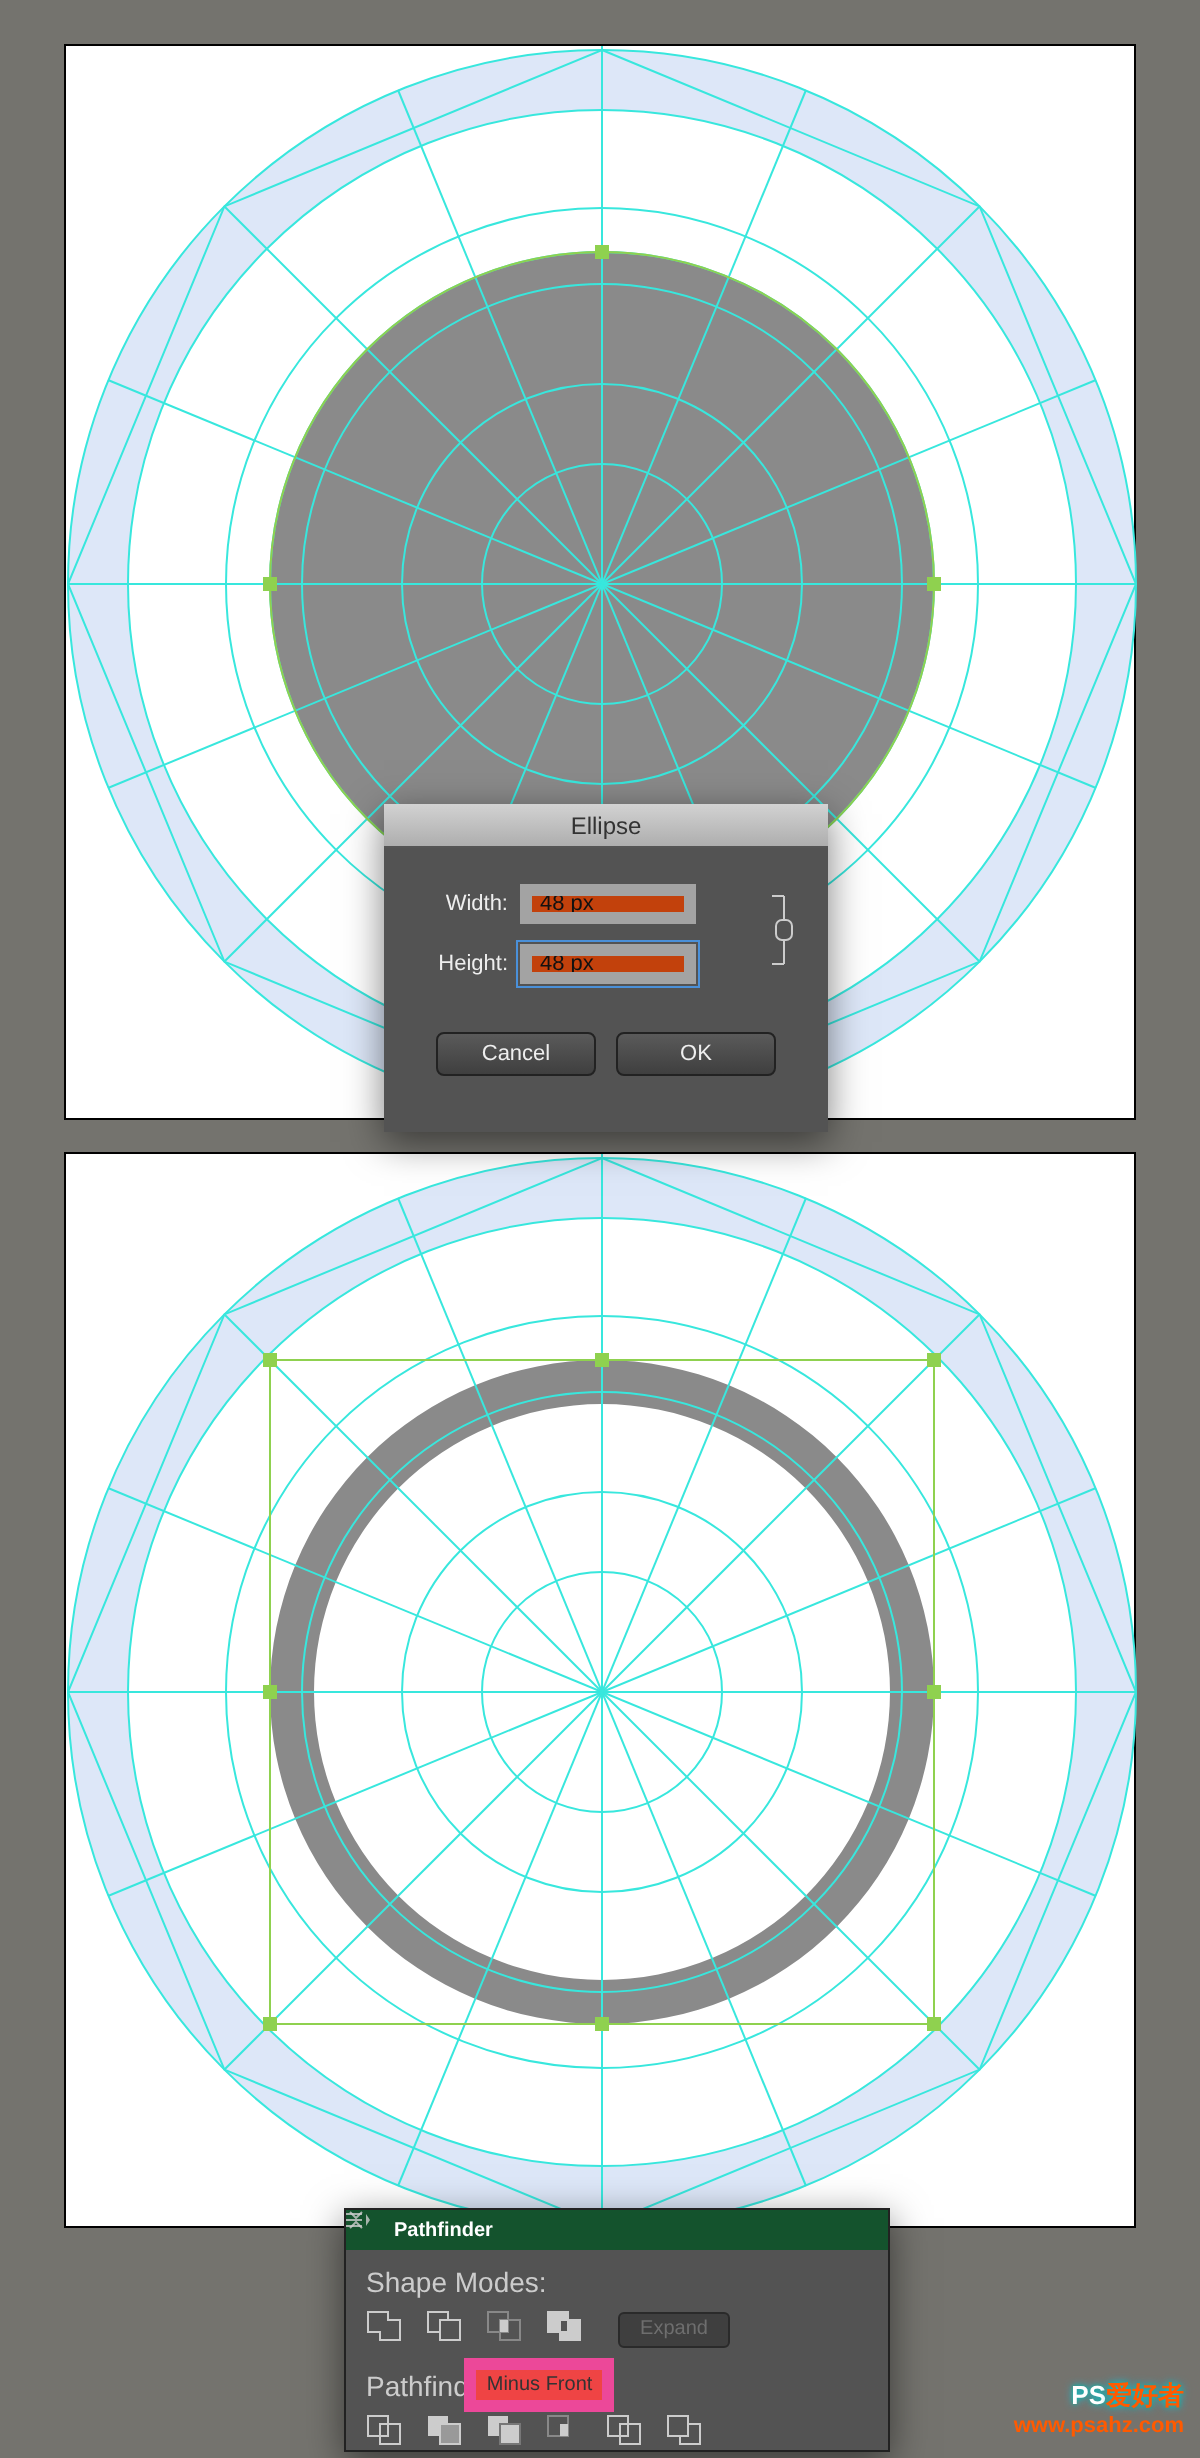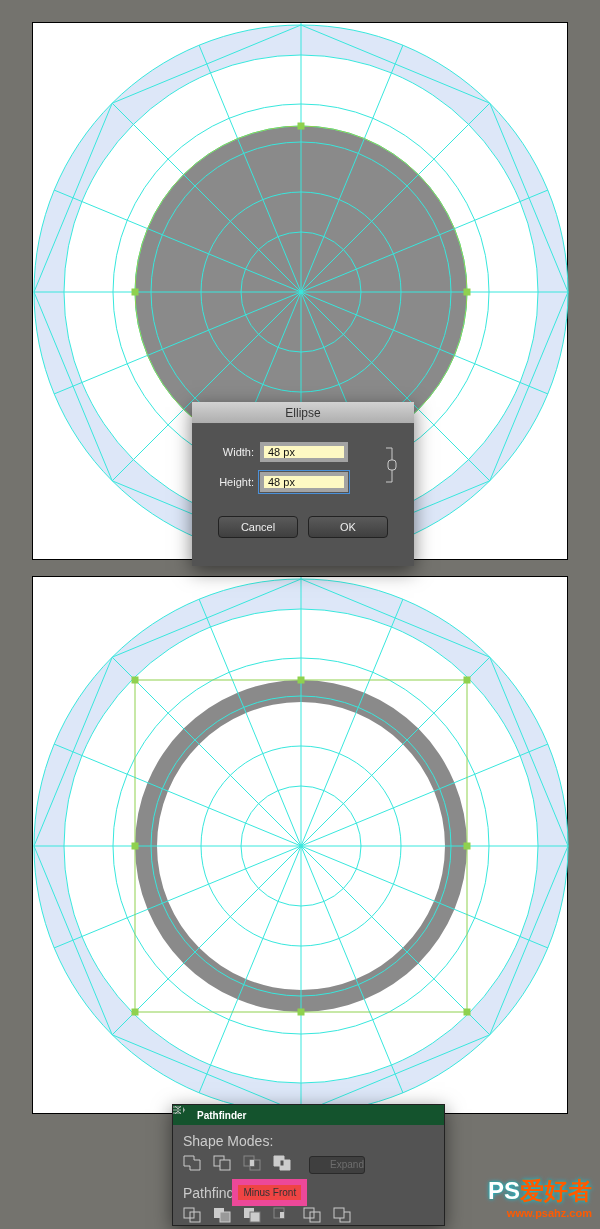--- a/index.html
+++ b/index.html
@@ -7,39 +7,39 @@
 .artboard{position:absolute;background:#fff;border:1px solid #000}
 .ab1{left:32px;top:22px;width:536px;height:538px}
 .ab2{left:32px;top:576px;width:536px;height:538px}
 svg{position:absolute;left:0;top:0}
 .dlg{position:absolute;background:#535353;box-shadow:0 5px 18px rgba(0,0,0,.5)}
 .ellipse-dlg{left:192px;top:402px;width:222px;height:164px}
 .ellipse-dlg .title{height:22px;background:linear-gradient(#d2d2d2,#aeaeae);color:#333;font-size:12px;text-align:center;line-height:22px;border-bottom:1px solid #555}
 .ellipse-dlg .body{padding:18px 14px 14px}
 .erow{display:flex;align-items:center;margin-bottom:10px}
 .erow label{width:48px;text-align:right;margin-right:6px;color:#eee}
-.erow input{width:88px;height:20px;background:#fef9c3;border:4px solid #a3a3a3;color:#111;padding:0 4px;font-size:11px}
+.erow input{width:88px;height:20px;background:#c2410c;border:6px solid #a3a3a3;color:#111;padding:0 4px;font-size:11px}
 .erow input.focus{outline:1px solid #4a90d9;outline-offset:1px}
 .link-icon{margin-left:10px;position:relative;width:18px;height:40px}
 .link-icon svg{stroke:#ccc;fill:none}
 .dlg-btns{display:flex;gap:10px;justify-content:center;margin-top:14px}
 .dlg-btns button{width:80px;height:22px;background:linear-gradient(#5a5a5a,#3f3f3f);border:1px solid #222;border-radius:4px;color:#eee;font-size:11px;cursor:pointer}
 .pf{left:172px;top:1104px;width:273px;height:122px;border:1px solid #222}
 .pf .title{height:20px;background:#14532d;display:flex;align-items:center;padding:0 6px;font-size:10px;font-weight:bold}
 .pf .title .sp{flex:1}
 .pf .mini{width:12px;height:12px;display:inline-flex;align-items:center;justify-content:center;opacity:.8}
 .pf .body{padding:8px 10px}
 .pf .lbl{font-size:14px;color:#ccc;margin-bottom:6px}
 .pf-row{display:flex;gap:6px;align-items:center;margin-bottom:8px}
 .pf-ico{width:24px;height:20px;display:flex;align-items:center;justify-content:center;cursor:pointer;position:relative}
 .pf-ico svg{display:block}
-.expand-btn{width:56px;height:18px;background:#3f3f3f;border:1px solid #2a2a2a;border-radius:3px;color:#6e6e6e;font-size:10px;text-align:right;line-height:16px;margin-left:6px}
+.expand-btn{width:56px;height:18px;background:#3f3f3f;border:1px solid #2a2a2a;border-radius:3px;color:#6e6e6e;font-size:10px;text-align:center;line-height:16px;margin-left:6px}
 .tooltip{position:absolute;background:#ef4444;border:6px solid #ec4899;color:#333;font-size:10px;padding:2px 5px;white-space:nowrap;z-index:20;left:-4px;top:-4px}
 .wm{position:absolute;right:8px;bottom:10px;text-align:right;font-family:Arial,sans-serif}
-.wm .l1{font-size:24px;font-weight:bold;color:#fff;text-shadow:0 0 4px #19c3e6,0 0 2px #0a7}
+.wm .l1{font-size:13px;font-weight:bold;color:#fff;text-shadow:0 0 4px #19c3e6,0 0 2px #0a7}
 .wm .l1 .cn{color:#ff5a00}
 .wm .l2{font-size:11px;color:#ff5a00;font-weight:bold}
 </style>
 </head>
 <body>
 
 <div class="artboard ab1">
 <svg width="536" height="538" viewBox="0 0 536 538">
   <g transform="translate(268,269)">
     <path d="M0,-267 A267,267 0 0,1 267,0 A267,267 0 0,1 0,267 A267,267 0 0,1 -267,0 A267,267 0 0,1 0,-267 Z M0,-237 A237,237 0 0,0 -237,0 A237,237 0 0,0 0,237 A237,237 0 0,0 237,0 A237,237 0 0,0 0,-237 Z" fill="#dde7f8"></path>

